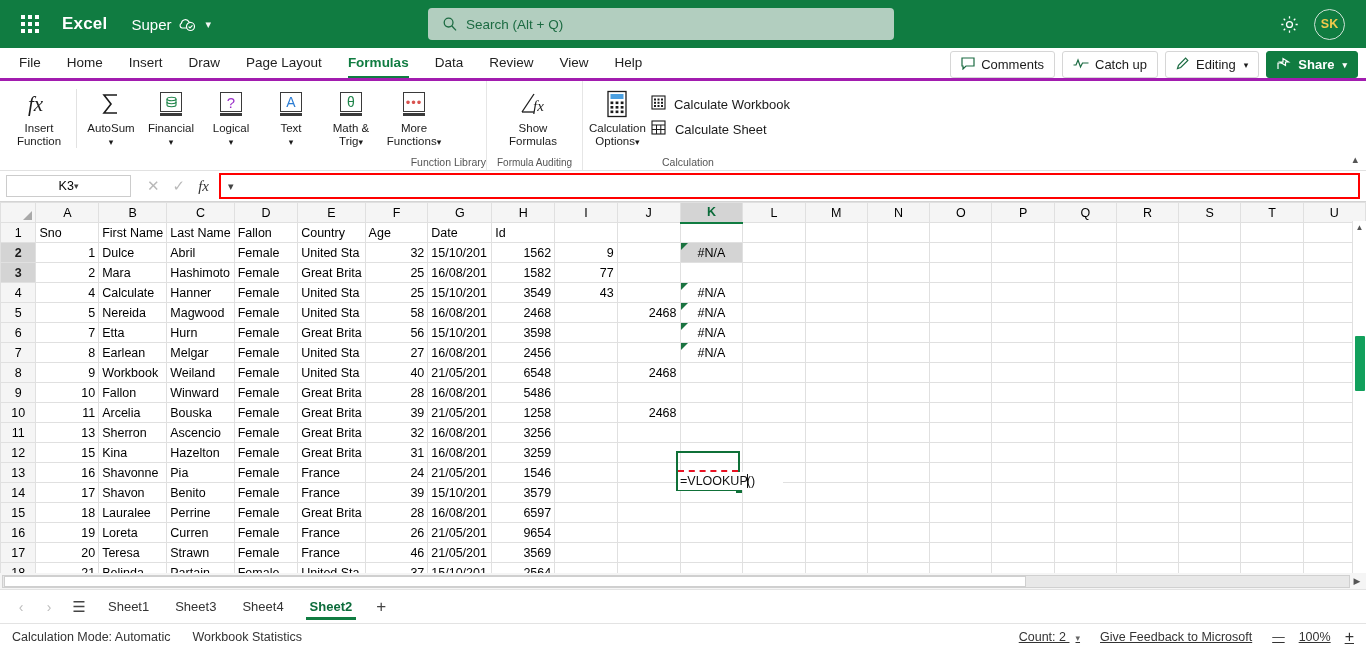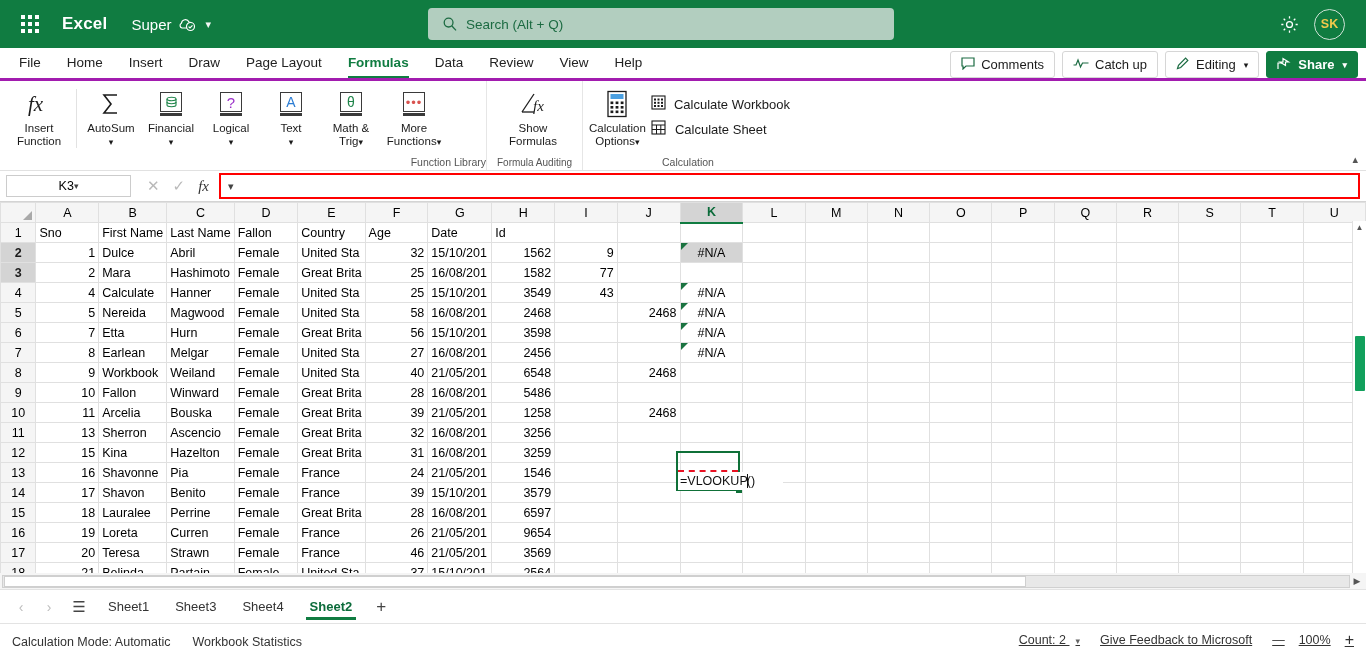--- a/index.html
+++ b/index.html
@@ -165,21 +165,21 @@
   .sheetbar { height: 34px; display: flex; align-items: center; background: #fff; border-top: 1px solid #e3e3e3; padding-left: 8px; gap: 2px; }
   .sb-nav { width: 26px; text-align: center; font-size: 14px; color: #bdbdbd; cursor: pointer; }
   .sb-menu { width: 30px; text-align: center; font-size: 15px; color: #444; cursor: pointer; }
   .stab { padding: 6px 12px 7px; font-size: 13px; color: #333; cursor: pointer; position: relative; }
   .stab.active { color: #0b6b3a; font-weight: bold; }
   .stab.active::after { content: ''; position: absolute; left: 8px; right: 8px; bottom: 1px; height: 2.5px; background: #107C41; }
   .addsheet { font-size: 17px; color: #444; padding: 0 10px; cursor: pointer; }
 
   
   .statusbar {
-    height: 26px; display: flex; align-items: flex-end; background: #fff;
+    height: 26px; display: flex; align-items: center; background: #fff;
     border-top: 1px solid #e3e3e3; font-size: 12.5px; color: #333; padding: 0 12px;
   }
   .sb-left { display: flex; gap: 22px; }
   .sb-right { margin-left: auto; display: flex; align-items: center; gap: 20px; text-decoration: underline; }
   .sb-item { cursor: pointer; }
   .zoomctl { display: flex; align-items: center; gap: 14px; }
   .zoomctl span { cursor: pointer; }
 </style>
 </head>
 <body>

